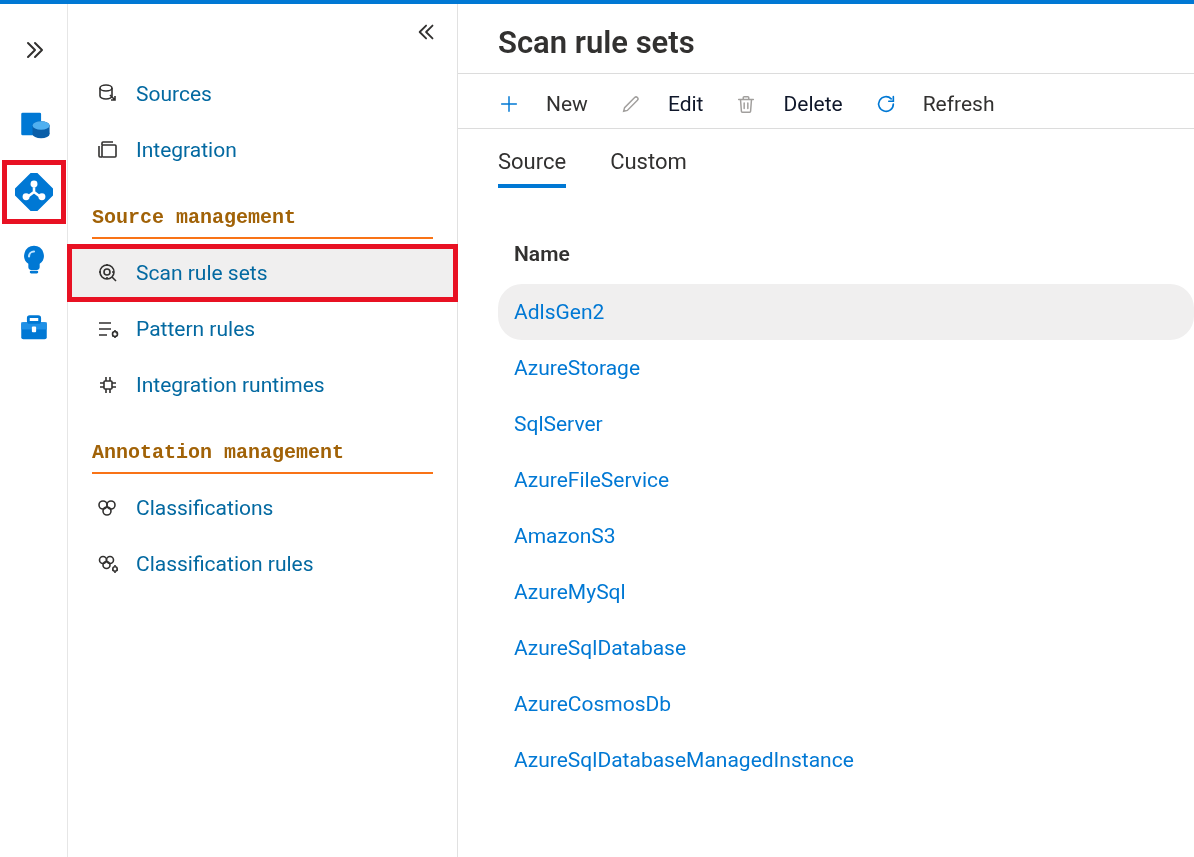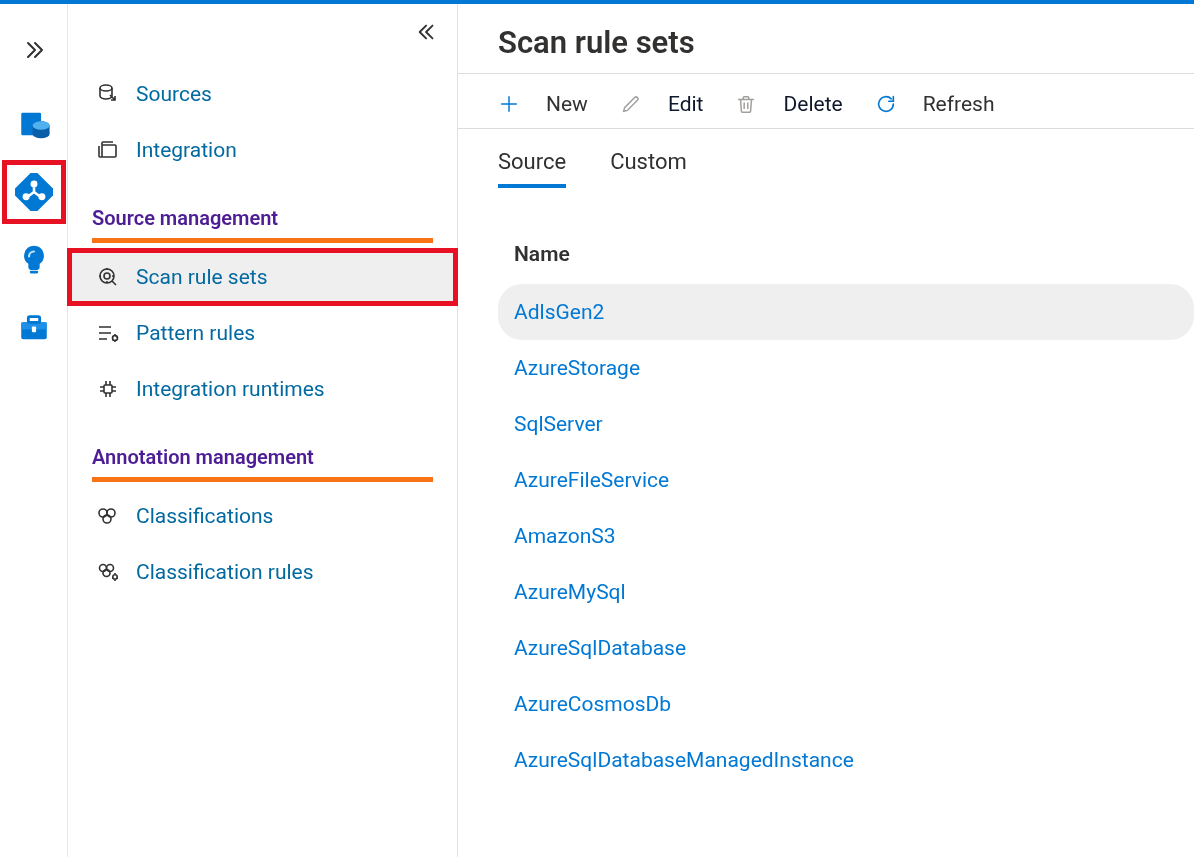--- a/index.html
+++ b/index.html
@@ -64,25 +64,26 @@
     justify-content:center;
     cursor: pointer;
   }
   .nav {
     padding: 62px 0 0 0;
   }
   .nav-group-title {
     padding: 16px 24px 8px 24px;
     font-size: 20px;
     font-weight: 600;
-    color: #4c1d95;
-    border-bottom: 5px solid #f97316;
+    color: #a16207;
+    border-bottom: 2px solid #f97316;
     margin: 0 24px 8px 24px;
     padding-left: 0;
     padding-right: 0;
+    font-family: Liberation Mono, monospace;
   }
   .nav-group-sep {
     margin: 12px 24px 6px 24px;
   }
   .nav-item {
     display: flex;
     align-items: center;
     height: 56px;
     padding: 0 24px;
     font-size: 21px;

